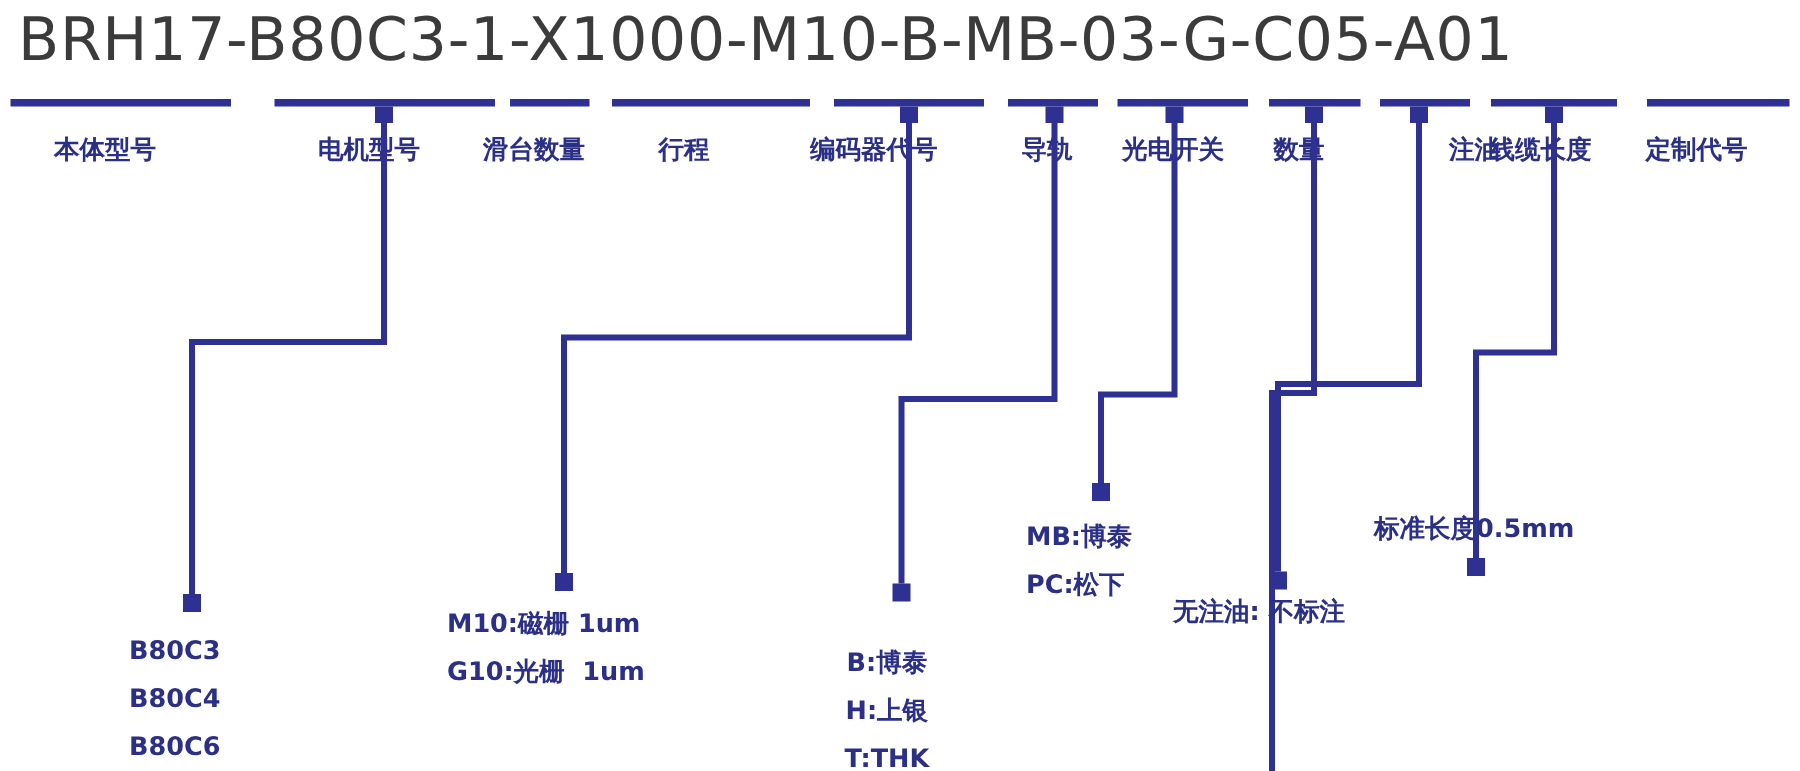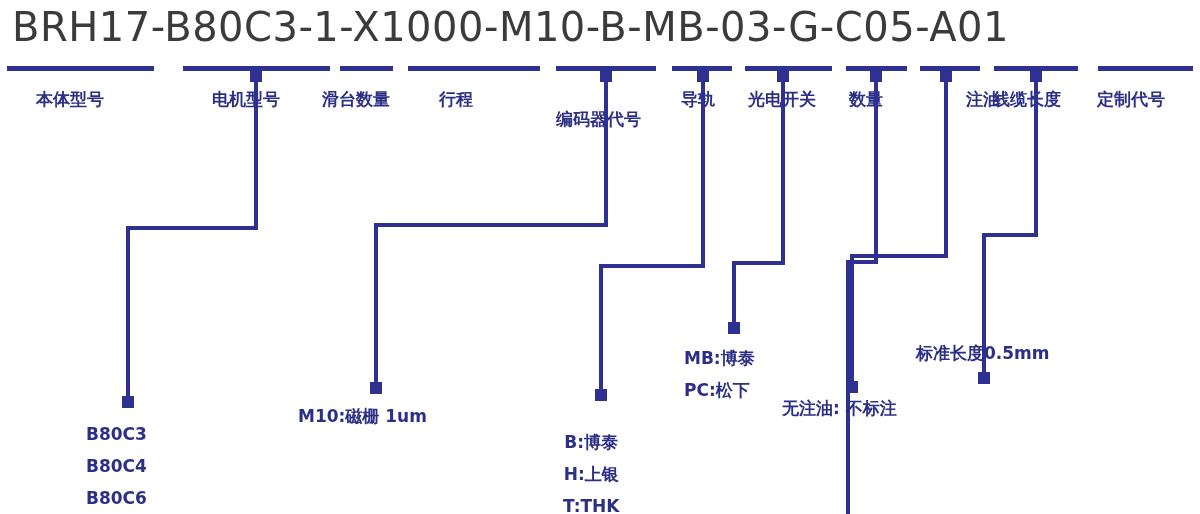--- a/index.html
+++ b/index.html
@@ -90,21 +90,21 @@
       <div class="rule" style="left: 920px; width: 60px;"></div>
       <div class="rule" style="left: 994px; width: 84px;"></div>
       <div class="rule" style="left: 1098px; width: 95px;"></div>
     </div>
 
   <div id="labels-layer">
       <div class="field-label" style="left: 36px;">本体型号</div>
       <div class="field-label" style="left: 212px;">电机型号</div>
       <div class="field-label" style="left: 322px;">滑台数量</div>
       <div class="field-label" style="left: 439px;">行程</div>
-      <div class="field-label" style="left: 556px; margin-top: 20px;">编码器代号</div>
+      <div class="field-label" style="left: 540px;">编码器代号</div>
       <div class="field-label" style="left: 681px;">导轨</div>
       <div class="field-label" style="left: 748px;">光电开关</div>
       <div class="field-label" style="left: 849px;">数量</div>
       <div class="field-label" style="left: 923px; margin-left: 43px;">注油</div>
       <div class="field-label" style="left: 993px;">线缆长度</div>
       <div class="field-label" style="left: 1097px;">定制代号</div>
     </div>
 
   <svg id="wires" viewBox="0 0 1200 514" xmlns="http://www.w3.org/2000/svg">
       <path d="M 256,75 L 256,228 L 128,228 L 128,396"></path>
@@ -130,20 +130,21 @@
     </svg>
 
   <div id="options-layer">
       <div class="opt-block" style="left: 86px; top: 418px;">
         <span class="opt-line">B80C3</span>
         <span class="opt-line">B80C4</span>
         <span class="opt-line">B80C6</span>
       </div>
       <div class="opt-block" style="left: 298px; top: 400px;">
         <span class="opt-line">M10:磁栅 1um</span>
+        <span class="opt-line">G10:光栅  1um</span>
       </div>
       <div class="opt-block" style="left: 563px; top: 426px; text-align: center;">
         <span class="opt-line">B:博泰</span>
         <span class="opt-line">H:上银</span>
         <span class="opt-line">T:THK</span>
       </div>
       <div class="opt-block" style="left: 684px; top: 342px;">
         <span class="opt-line">MB:博泰</span>
         <span class="opt-line">PC:松下</span>
       </div>

